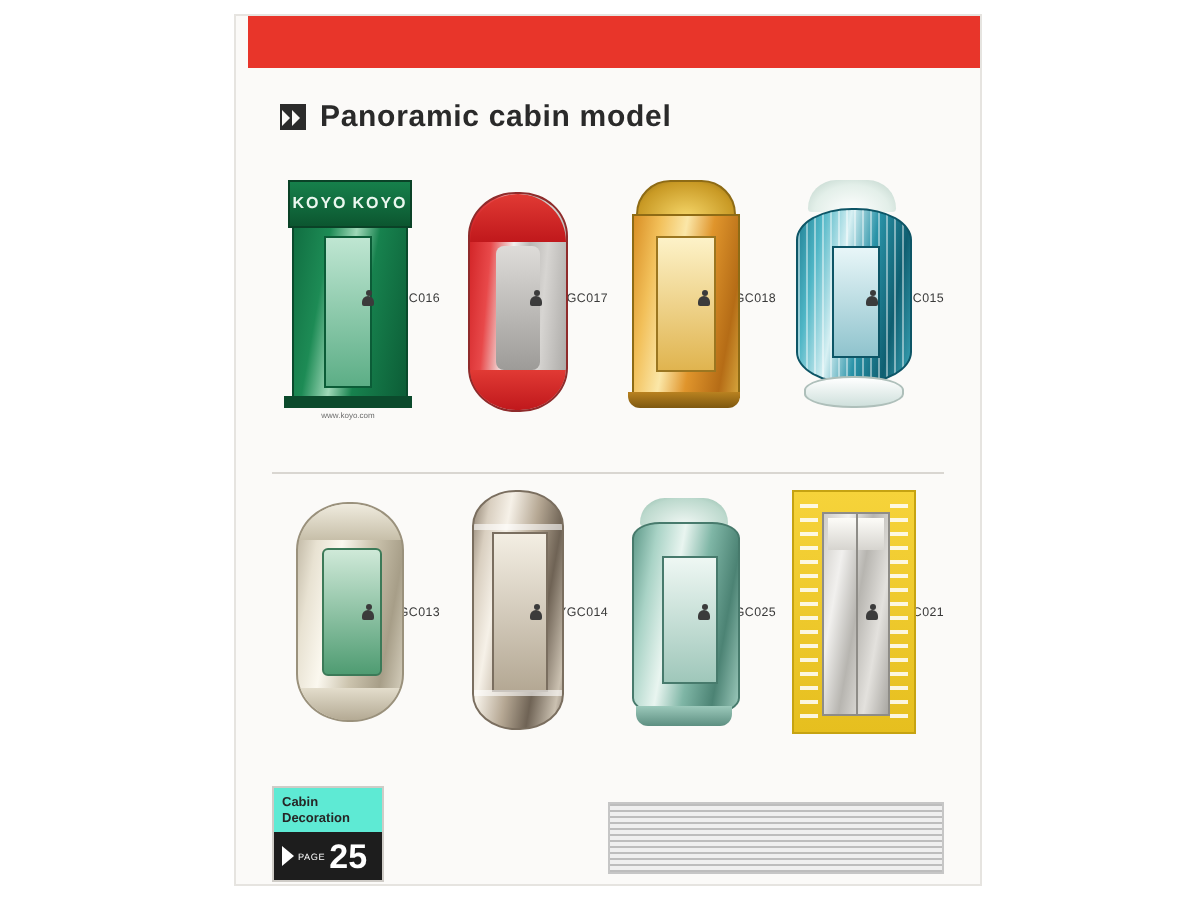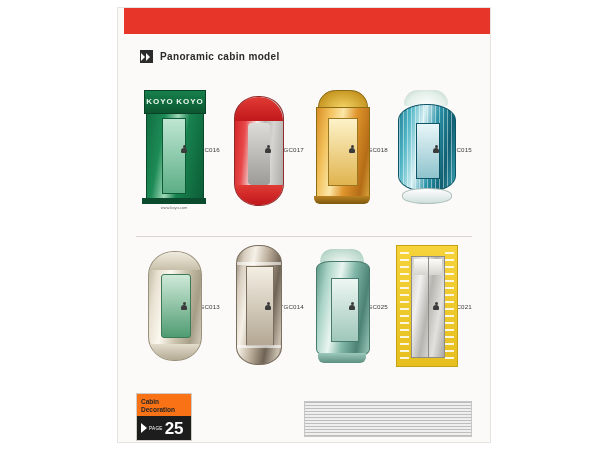--- a/index.html
+++ b/index.html
@@ -68,21 +68,21 @@
     position: absolute;
     top: 50%;
     transform: translateY(-50%);
     border-left: 4px solid #fbfaf8;
     border-top: 4px solid transparent;
     border-bottom: 4px solid transparent;
   }
   .heading-marker::before { left: 1px; }
   .heading-marker::after  { left: 6px; }
   .heading-text {
-    font-size: 10px;
+    font-size: 15px;
     color: #2a2a2a;
     letter-spacing: 0.35px;
     font-weight: bold;
   }
   
   .grid {
     position: absolute;
     left: 18px;
     top: 62px;
     width: 336px;
@@ -148,21 +148,21 @@
     height: 1px;
     background: #d9d6d1;
   }
   
   .page-block {
     position: absolute;
     left: 18px;
     top: 385px;
     width: 56px;
     height: 48px;
-    background: #f97316;
+    background: #5eead4;
     border: 1px solid #cfccc7;
     box-sizing: border-box;
   }
   .page-block .label {
     font-size: 6.5px;
     color: #262626;
     line-height: 8px;
     padding: 4px 0 0 4px;
     font-weight: bold;
   }

